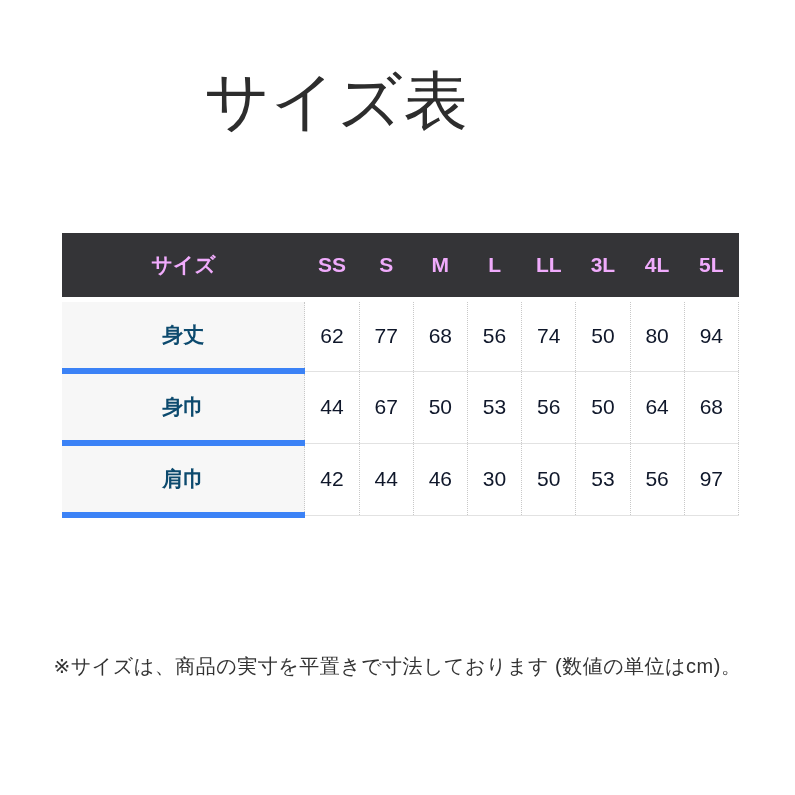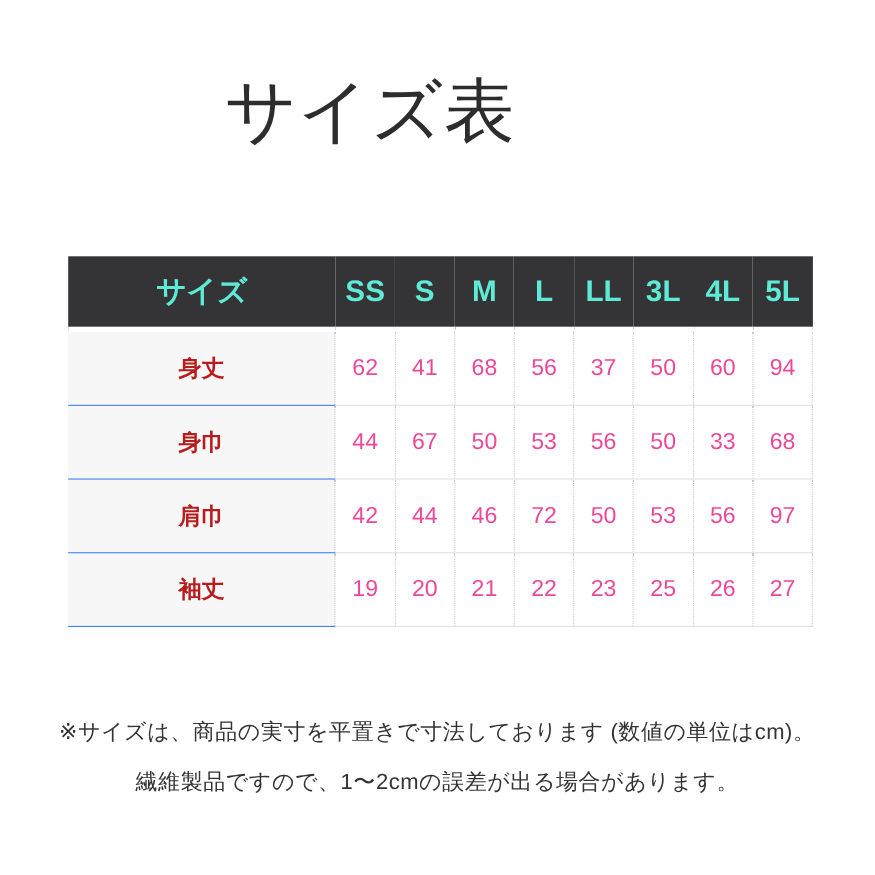--- a/index.html
+++ b/index.html
@@ -42,44 +42,44 @@
     width: 677px;
     border-collapse: collapse;
     table-layout: fixed;
   }
   col.col-label { width: 242px; }
   col.col-size  { width: 54px; }
 
   .size-table thead th {
     height: 64px;
     background: #343437;
-    color: #5eead4;
-    font-size: 27px;
+    color: #f0abfc;
+    font-size: 21px;
     font-weight: 700;
     text-align: center;
     vertical-align: middle;
     border-bottom: 5px solid #ffffff;
     padding: 0;
   }
 
   .size-table tbody th {
     height: 66px;
     background: #f7f7f7;
-    color: #b91c1c;
+    color: #0c4a6e;
     font-size: 21px;
     font-weight: 700;
     text-align: center;
     vertical-align: middle;
-    border-bottom: 1px solid #3b82f6;
+    border-bottom: 6px solid #3b82f6;
     padding: 0;
   }
   .size-table tbody td {
     height: 66px;
     background: #ffffff;
-    color: #ec4899;
+    color: #0f172a;
     font-size: 21px;
     font-weight: 400;
     text-align: center;
     vertical-align: middle;
     border-bottom: 1px solid #e2e2e2;
     border-left: 1px dotted #c8c8c8;
     padding: 0;
   }
   .size-table tbody td:last-child {
     border-right: 1px dotted #c8c8c8;
@@ -129,61 +129,49 @@
           <th>3L</th>
           <th>4L</th>
           <th>5L</th>
         </tr>
     </thead>
     <tbody>
 
     <tr>
           <th>身丈</th>
           <td>62</td>
-          <td>41</td>
+          <td>77</td>
           <td>68</td>
           <td>56</td>
-          <td>37</td>
+          <td>74</td>
           <td>50</td>
-          <td>60</td>
+          <td>80</td>
           <td>94</td>
         </tr>
         <tr>
           <th>身巾</th>
           <td>44</td>
           <td>67</td>
           <td>50</td>
           <td>53</td>
           <td>56</td>
           <td>50</td>
-          <td>33</td>
+          <td>64</td>
           <td>68</td>
         </tr>
         <tr>
           <th>肩巾</th>
           <td>42</td>
           <td>44</td>
           <td>46</td>
-          <td>72</td>
+          <td>30</td>
           <td>50</td>
           <td>53</td>
           <td>56</td>
           <td>97</td>
-        </tr>
-        <tr>
-          <th>袖丈</th>
-          <td>19</td>
-          <td>20</td>
-          <td>21</td>
-          <td>22</td>
-          <td>23</td>
-          <td>25</td>
-          <td>26</td>
-          <td>27</td>
         </tr>
       </tbody>
   </table>
 </div>
 
 <div class="notes">
   <p>※サイズは、商品の実寸を平置きで寸法しております (数値の単位はcm)。</p>
-  <p>繊維製品ですので、1〜2cmの誤差が出る場合があります。</p>
 </div>
 
 </body></html>

